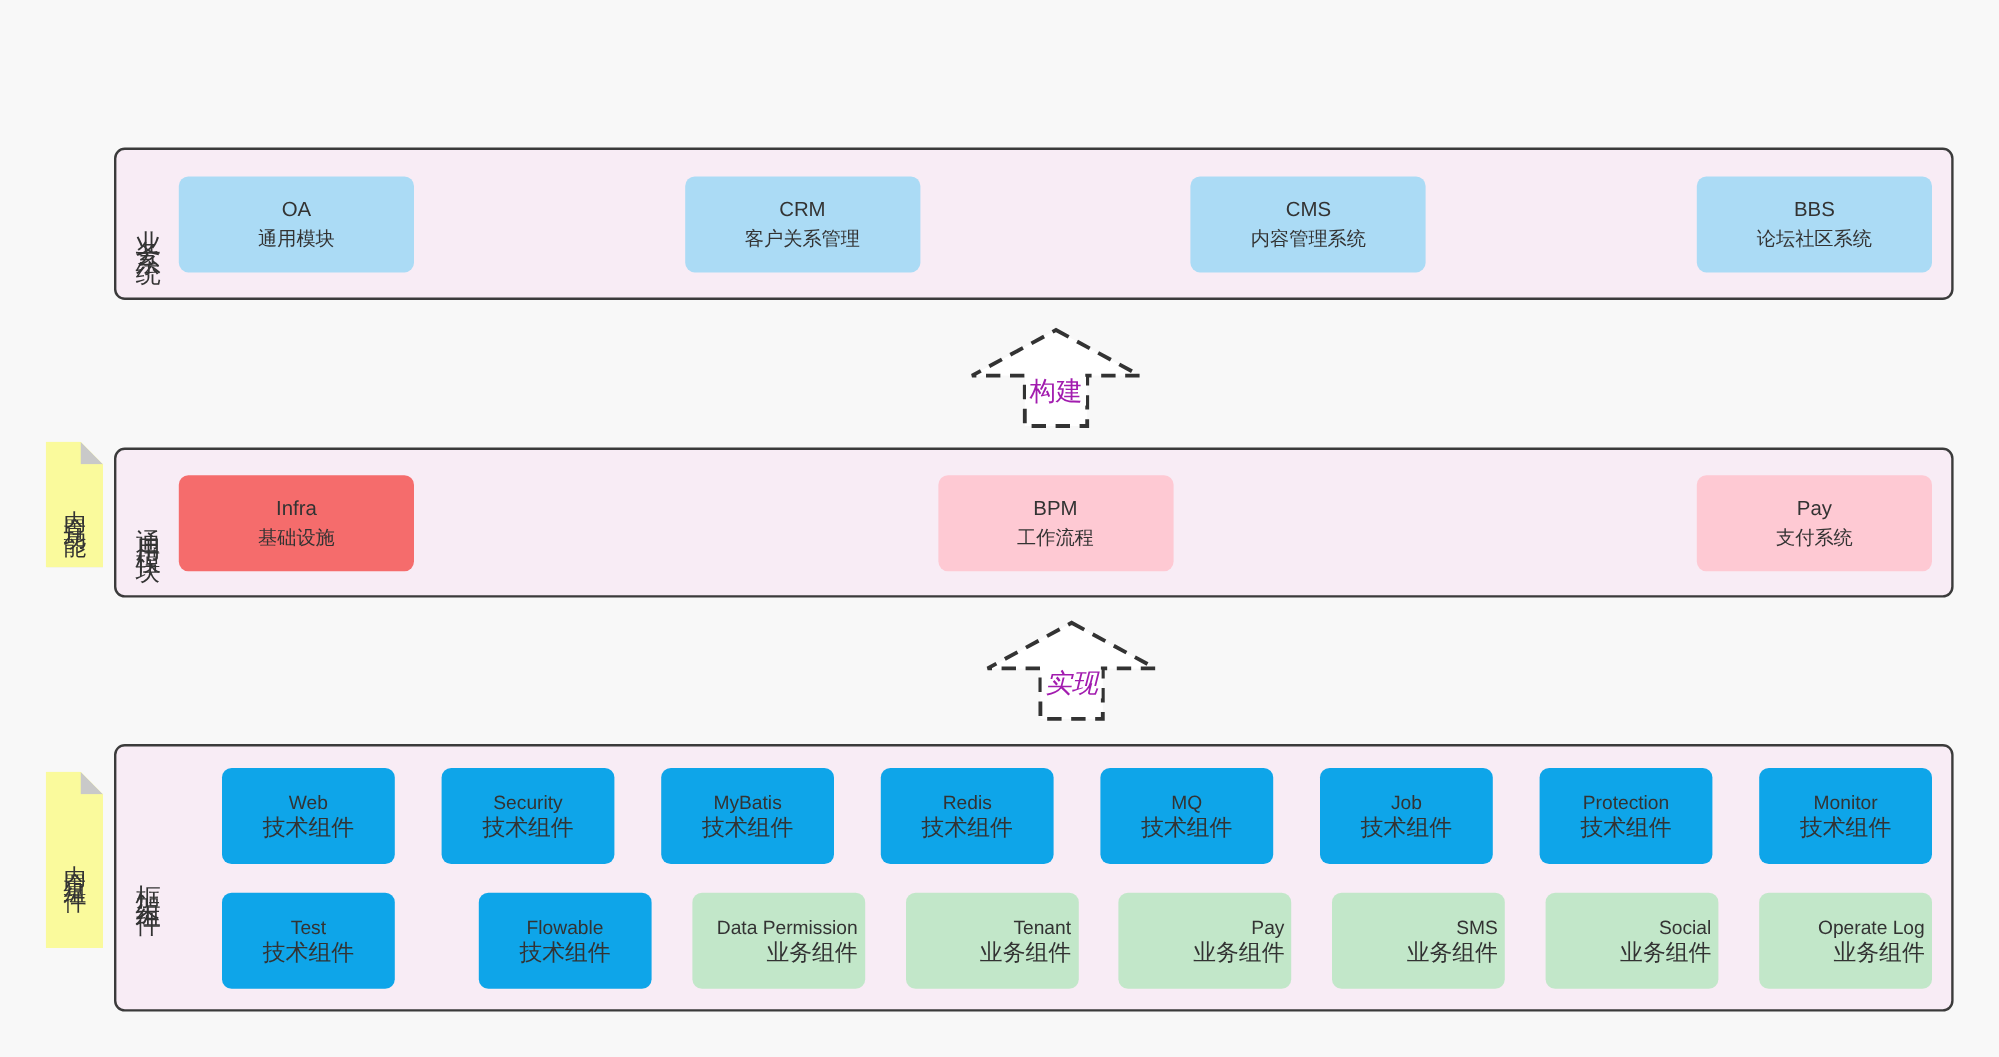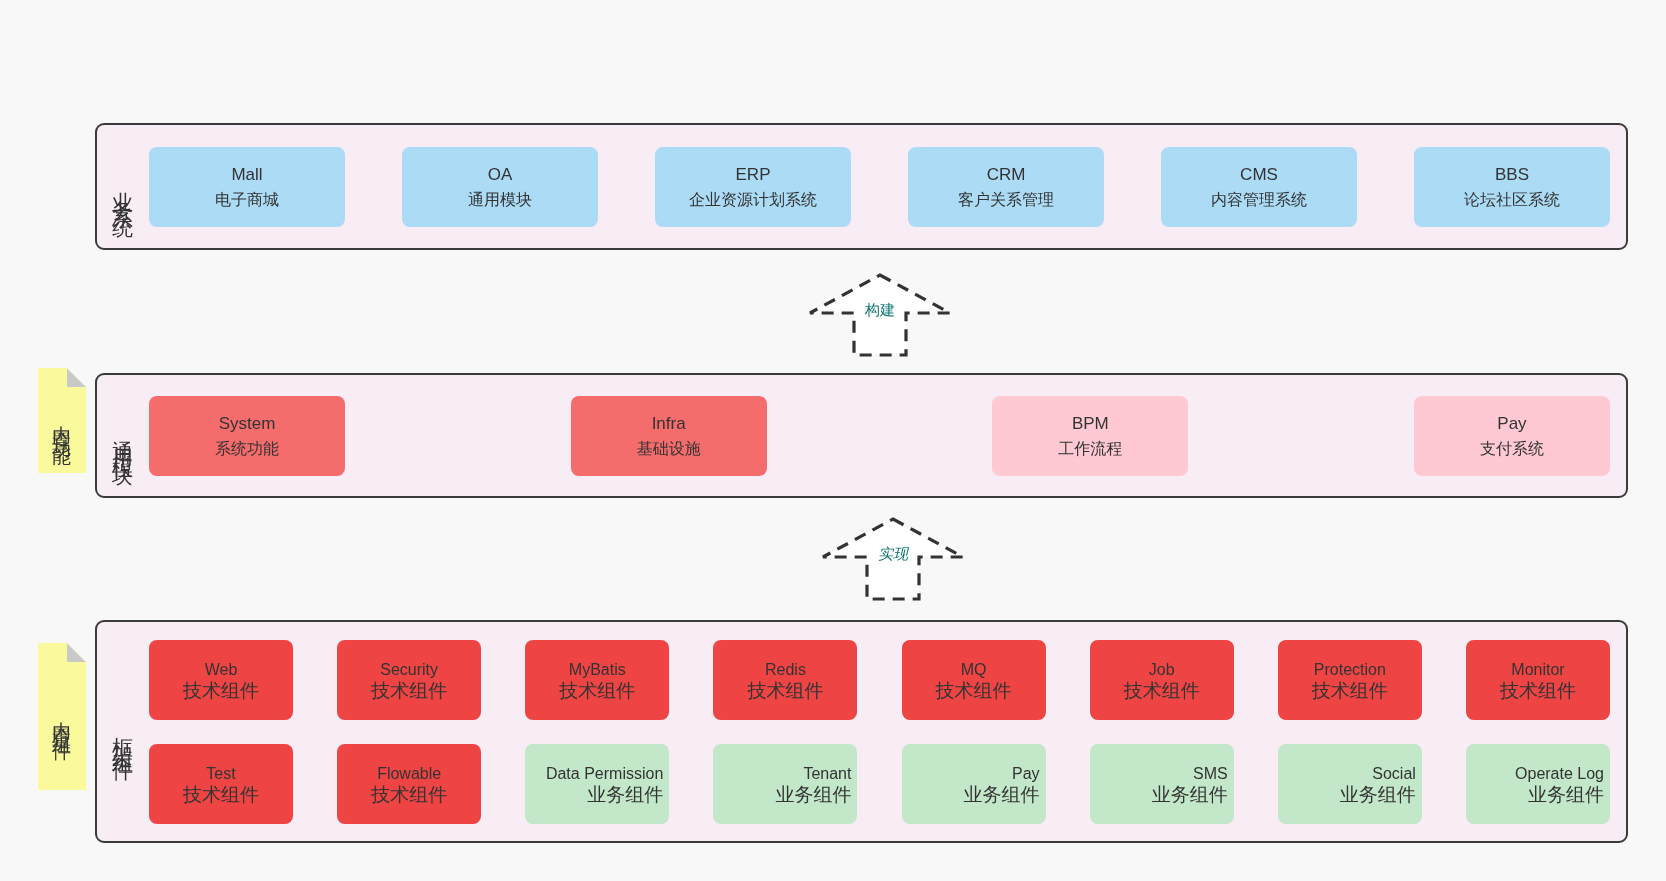--- a/index.html
+++ b/index.html
@@ -58,33 +58,33 @@
   }
   .box-wide { width:196px; }
   .box-narrow { width:144px; }
   .box-name { font-size:17px; line-height:25px; }
   .box-desc { font-size:16px; line-height:25px; }
   .box-narrow .box-name { font-size:16px; line-height:21px; }
   .box-narrow .box-desc { font-size:19px; line-height:21px; }
   .blue  { background:#abdbf5; }
   .red   { background:#f56c6c; }
   .pink  { background:#fec9d3; }
-  .green { background:#ef4444; }
+  .green { background:#0ea5e9;margin-left:36px; }
   .lightgreen { background:#c2e7c9;align-items:flex-end; }
 
   
   .arrow { position:absolute; width:146px; height:86px; }
   .arrow svg { display:block; }
   .arrow-label {
-    position:absolute; left:50%; top:26px; transform:translateX(-50%);
+    position:absolute; left:50%; top:42px; transform:translateX(-50%);
     background:#ffffff;
-    font-size:15px; line-height:24px;
+    font-size:22px; line-height:24px;
     padding:0 3px;
     white-space:nowrap;
-    color:#0f766e;
+    color:#a21caf;
   }
 
   
   .note {
     position:absolute; left:38px; width:48px;
     background:#fafa9c;
     clip-path:polygon(0 0, calc(100% - 19px) 0, 100% 19px, 100% 100%, 0 100%);
     display:flex; align-items:center; justify-content:center;
     box-shadow:1px 1px 0 rgba(0,0,0,0.08);
   }
@@ -105,30 +105,22 @@
 </style>
 </head>
 <body>
 
 <div class="layer" style="top:123px;height:127px;">
   <div class="layer-label-col">
     <div class="vlabel">业务系统</div>
   </div>
   <div class="boxes-row">
     <div class="box box-wide blue">
-      <div class="box-name">Mall</div>
-      <div class="box-desc">电子商城</div>
-    </div>
-    <div class="box box-wide blue">
       <div class="box-name">OA</div>
       <div class="box-desc">通用模块</div>
-    </div>
-    <div class="box box-wide blue">
-      <div class="box-name">ERP</div>
-      <div class="box-desc">企业资源计划系统</div>
     </div>
     <div class="box box-wide blue">
       <div class="box-name">CRM</div>
       <div class="box-desc">客户关系管理</div>
     </div>
     <div class="box box-wide blue">
       <div class="box-name">CMS</div>
       <div class="box-desc">内容管理系统</div>
     </div>
     <div class="box box-wide blue">
@@ -149,24 +141,20 @@
   <div class="note-fold"></div>
   <div class="note-text">内置功能</div>
 </div>
 
 <div class="layer" style="top:373px;height:125px;">
   <div class="layer-label-col">
     <div class="vlabel">通用模块</div>
   </div>
   <div class="boxes-row">
     <div class="box box-wide red">
-      <div class="box-name">System</div>
-      <div class="box-desc">系统功能</div>
-    </div>
-    <div class="box box-wide red">
       <div class="box-name">Infra</div>
       <div class="box-desc">基础设施</div>
     </div>
     <div class="box box-wide pink">
       <div class="box-name">BPM</div>
       <div class="box-desc">工作流程</div>
     </div>
     <div class="box box-wide pink">
       <div class="box-name">Pay</div>
       <div class="box-desc">支付系统</div>

